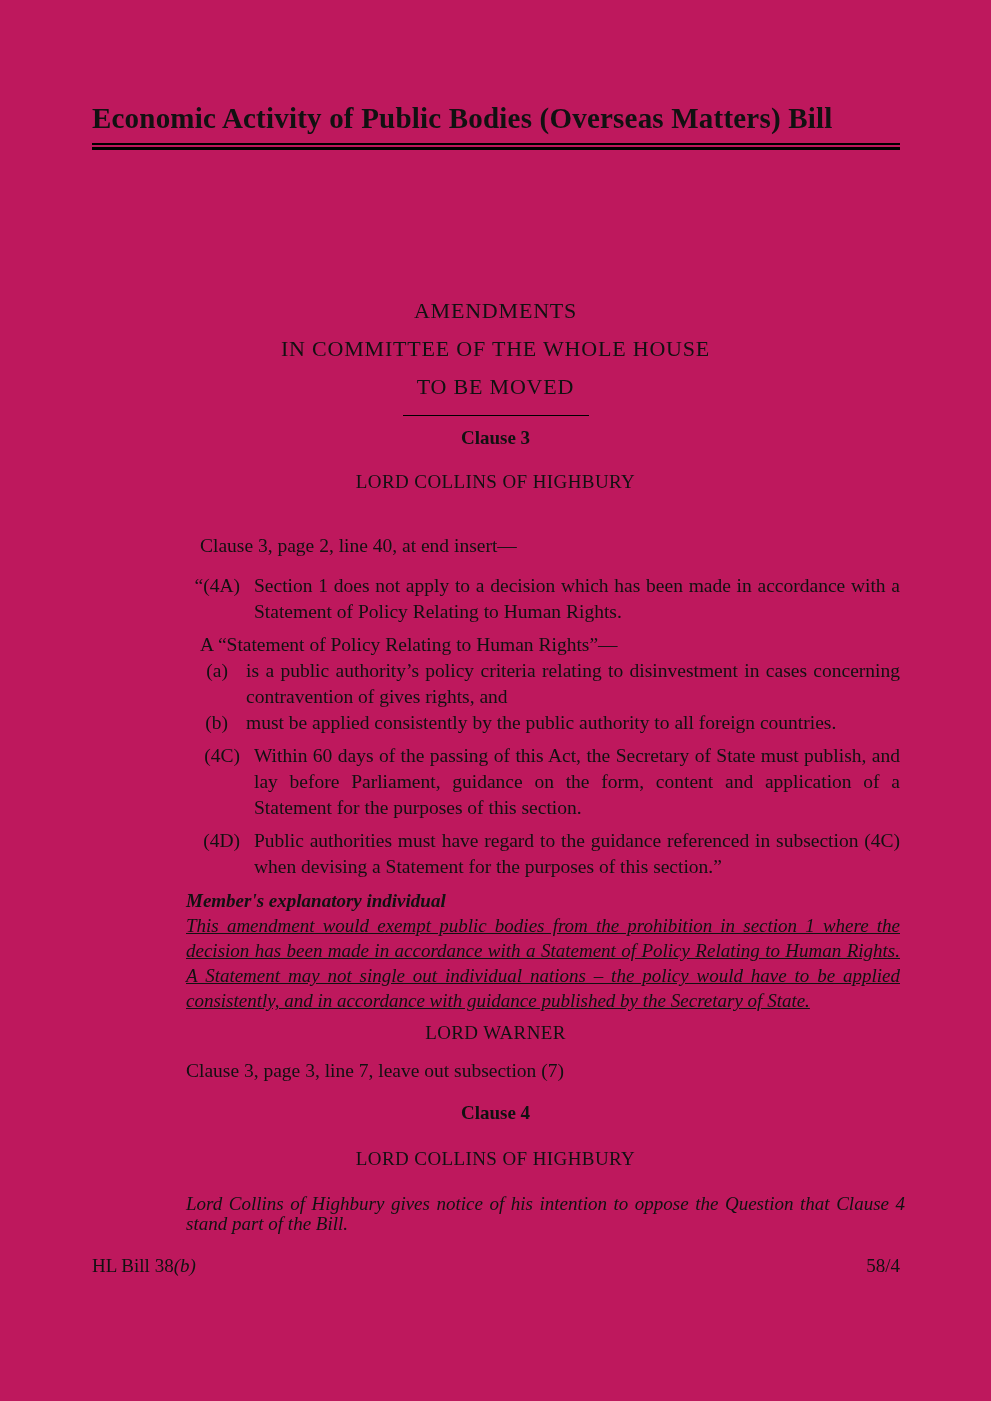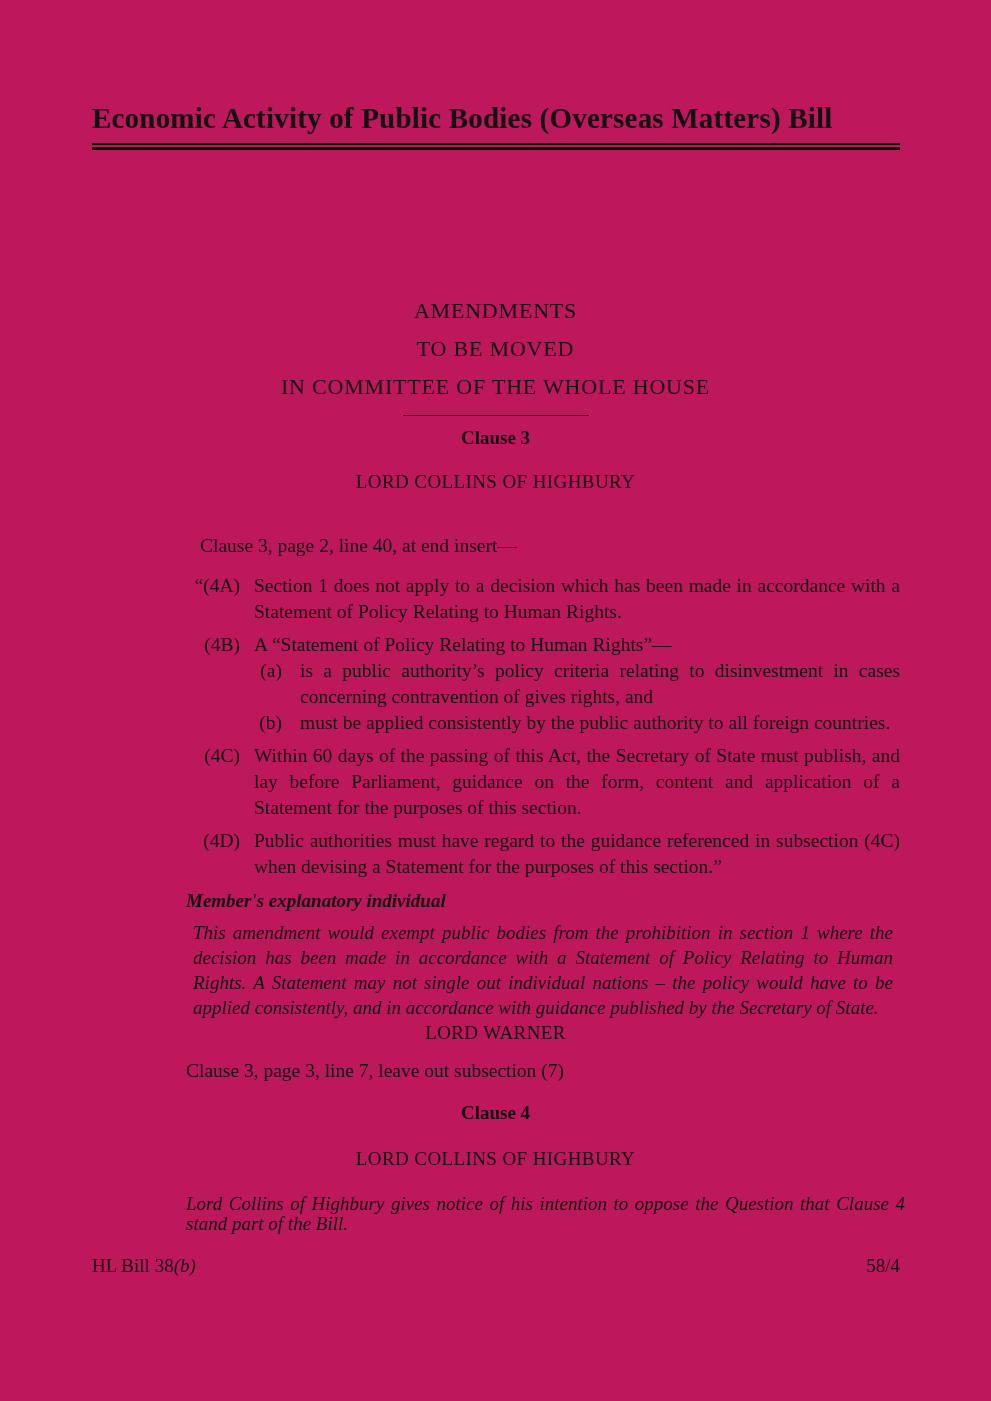--- a/index.html
+++ b/index.html
@@ -106,25 +106,26 @@
   
   .explanatory { margin-top: 8px; }
   .explanatory-heading {
     margin: 0;
     font-size: 19px;
     font-weight: bold;
     font-style: italic;
     line-height: 25px;
   }
   .explanatory-text {
-    margin: 7px;
+    margin: 0;
     font-size: 19px;
     font-style: italic;
     line-height: 25px;
     text-align: justify;
+    text-decoration: underline;
   }
 
   
   .amend-line {
     position: absolute;
     left: 186px;
     right: 91px;
     font-size: 19.5px;
     margin: 0;
   }
@@ -165,39 +166,38 @@
 
 <div class="page">
 
   <div class="title-block">
     <h1 class="bill-title">Economic Activity of Public Bodies (Overseas Matters) Bill</h1>
     <div class="double-rule"></div>
   </div>
 
   <div class="front">
     <div class="line">AMENDMENTS</div>
+    <div class="line">IN COMMITTEE OF THE WHOLE HOUSE</div>
     <div class="line">TO BE MOVED</div>
-    <div class="line">IN COMMITTEE OF THE WHOLE HOUSE</div>
     <hr class="short-rule">
   </div>
 
   <h2 class="clause-head" id="clause3-head">Clause 3</h2>
 
   <div class="mover" id="mover-collins-1">LORD COLLINS OF HIGHBURY</div>
 
   <div class="amend-wrap">
     <p class="lead">Clause 3, page 2, line 40, at end insert—</p>
 
     <div class="sub">
       <span class="sub-label">“(4A)</span>
       <span class="sub-body sub-text">Section 1 does not apply to a decision which has been made in accordance with a Statement of Policy Relating to Human Rights.</span>
     </div>
 
     <div class="sub">
-      <span class="sub-label">(4B)</span>
       <div class="sub-body">
         <div class="sub-text">A “Statement of Policy Relating to Human Rights”—</div>
         <div class="subsub">
           <span class="subsub-label">(a)</span>
           <span class="subsub-text">is a public authority’s policy criteria relating to disinvestment in cases concerning contravention of gives rights, and</span>
         </div>
         <div class="subsub">
           <span class="subsub-label">(b)</span>
           <span class="subsub-text">must be applied consistently by the public authority to all foreign countries.</span>
         </div>

